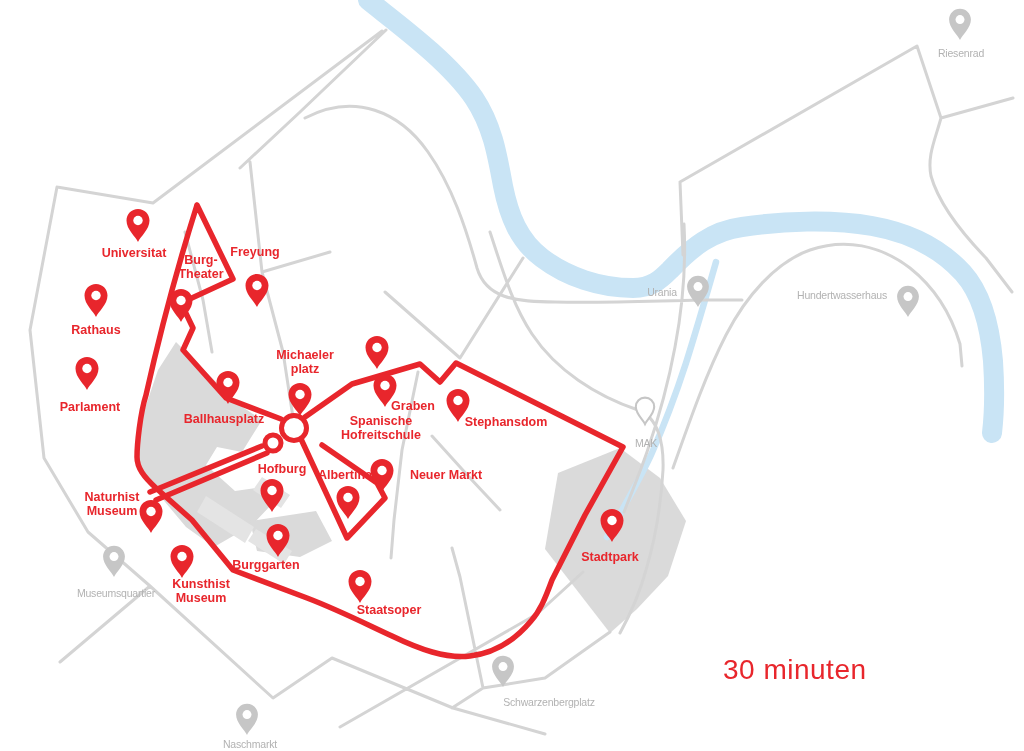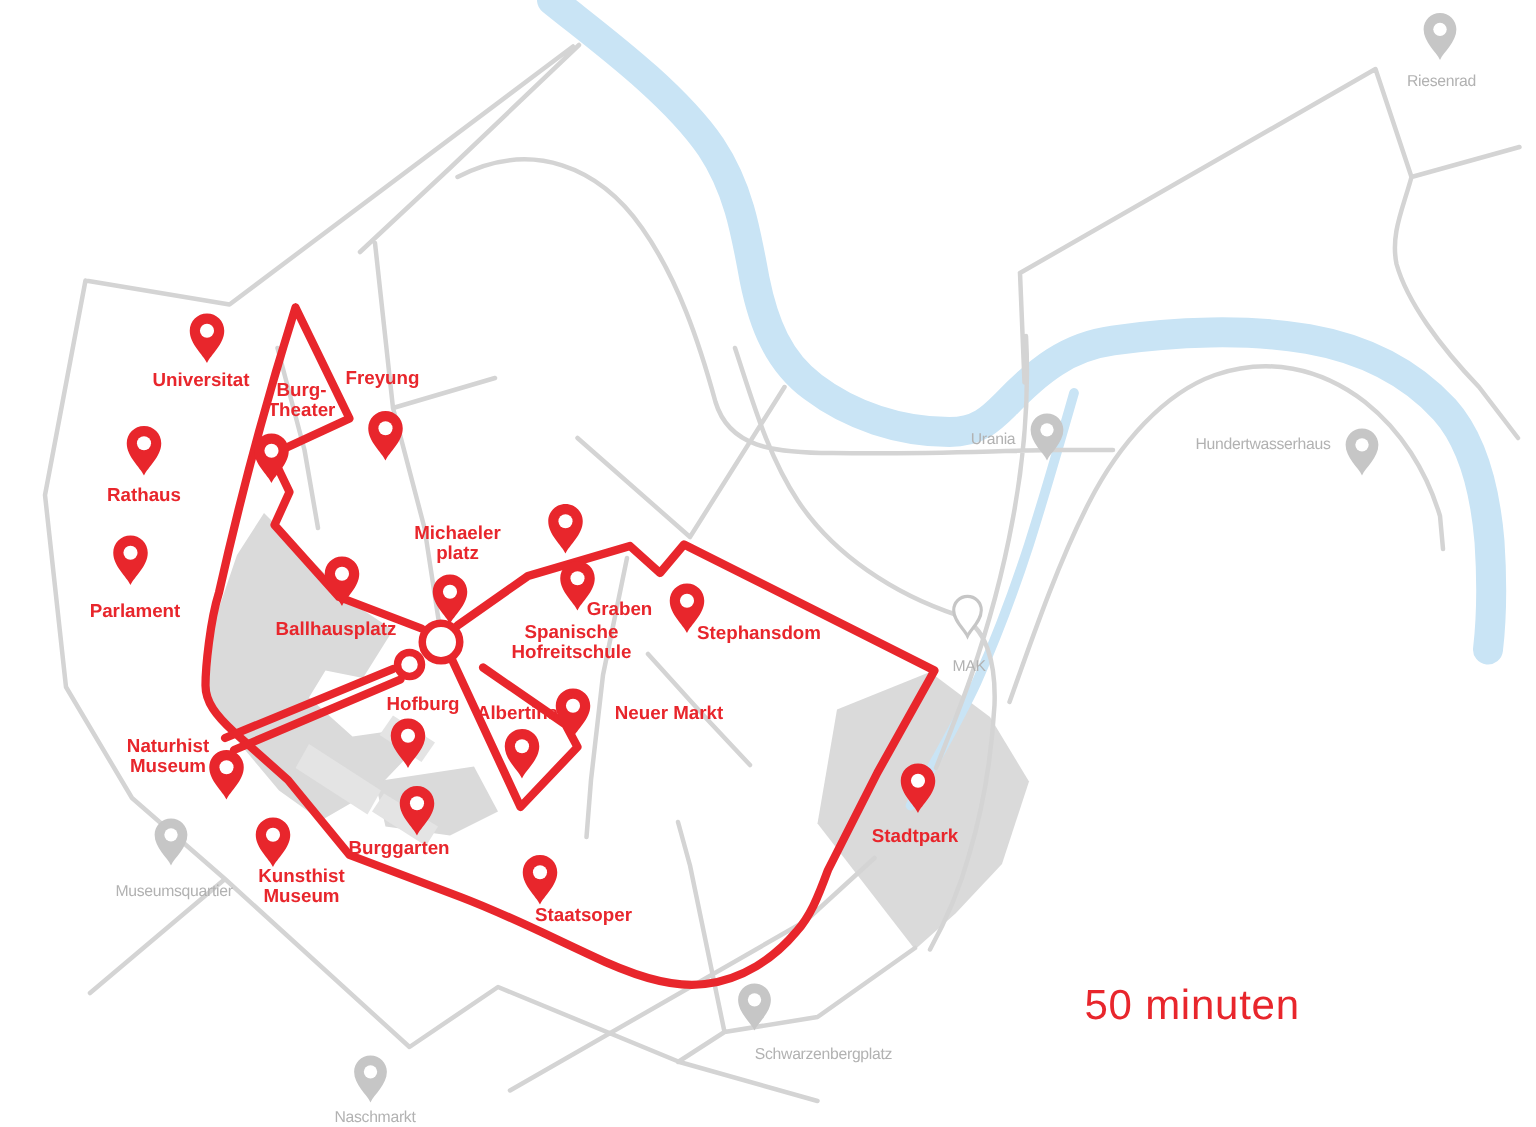--- a/index.html
+++ b/index.html
@@ -194,14 +194,14 @@
         <text x="961" y="57" class="lm-label" fill="#b2b2b2"><tspan x="961" dy="0">Riesenrad</tspan></text>
         <text x="662" y="296" class="lm-label" fill="#b2b2b2"><tspan x="662" dy="0">Urania</tspan></text>
         <text x="842" y="299" class="lm-label" fill="#b2b2b2"><tspan x="842" dy="0">Hundertwasserhaus</tspan></text>
         <text x="646" y="447" class="lm-label" fill="#b2b2b2"><tspan x="646" dy="0">MAK</tspan></text>
         <text x="116" y="597" class="lm-label" fill="#b2b2b2"><tspan x="116" dy="0">Museumsquartier</tspan></text>
         <text x="250" y="748" class="lm-label" fill="#b2b2b2"><tspan x="250" dy="0">Naschmarkt</tspan></text>
         <text x="549" y="706" class="lm-label" fill="#b2b2b2"><tspan x="549" dy="0">Schwarzenbergplatz</tspan></text>
       </g>
   </svg>
 
-  <div class="price-duration" style="color: rgb(232, 38, 44);">50 minuten</div>
+  <div class="price-duration" style="color: rgb(232, 38, 44);">30 minuten</div>
 </div>
 
 </body></html>

